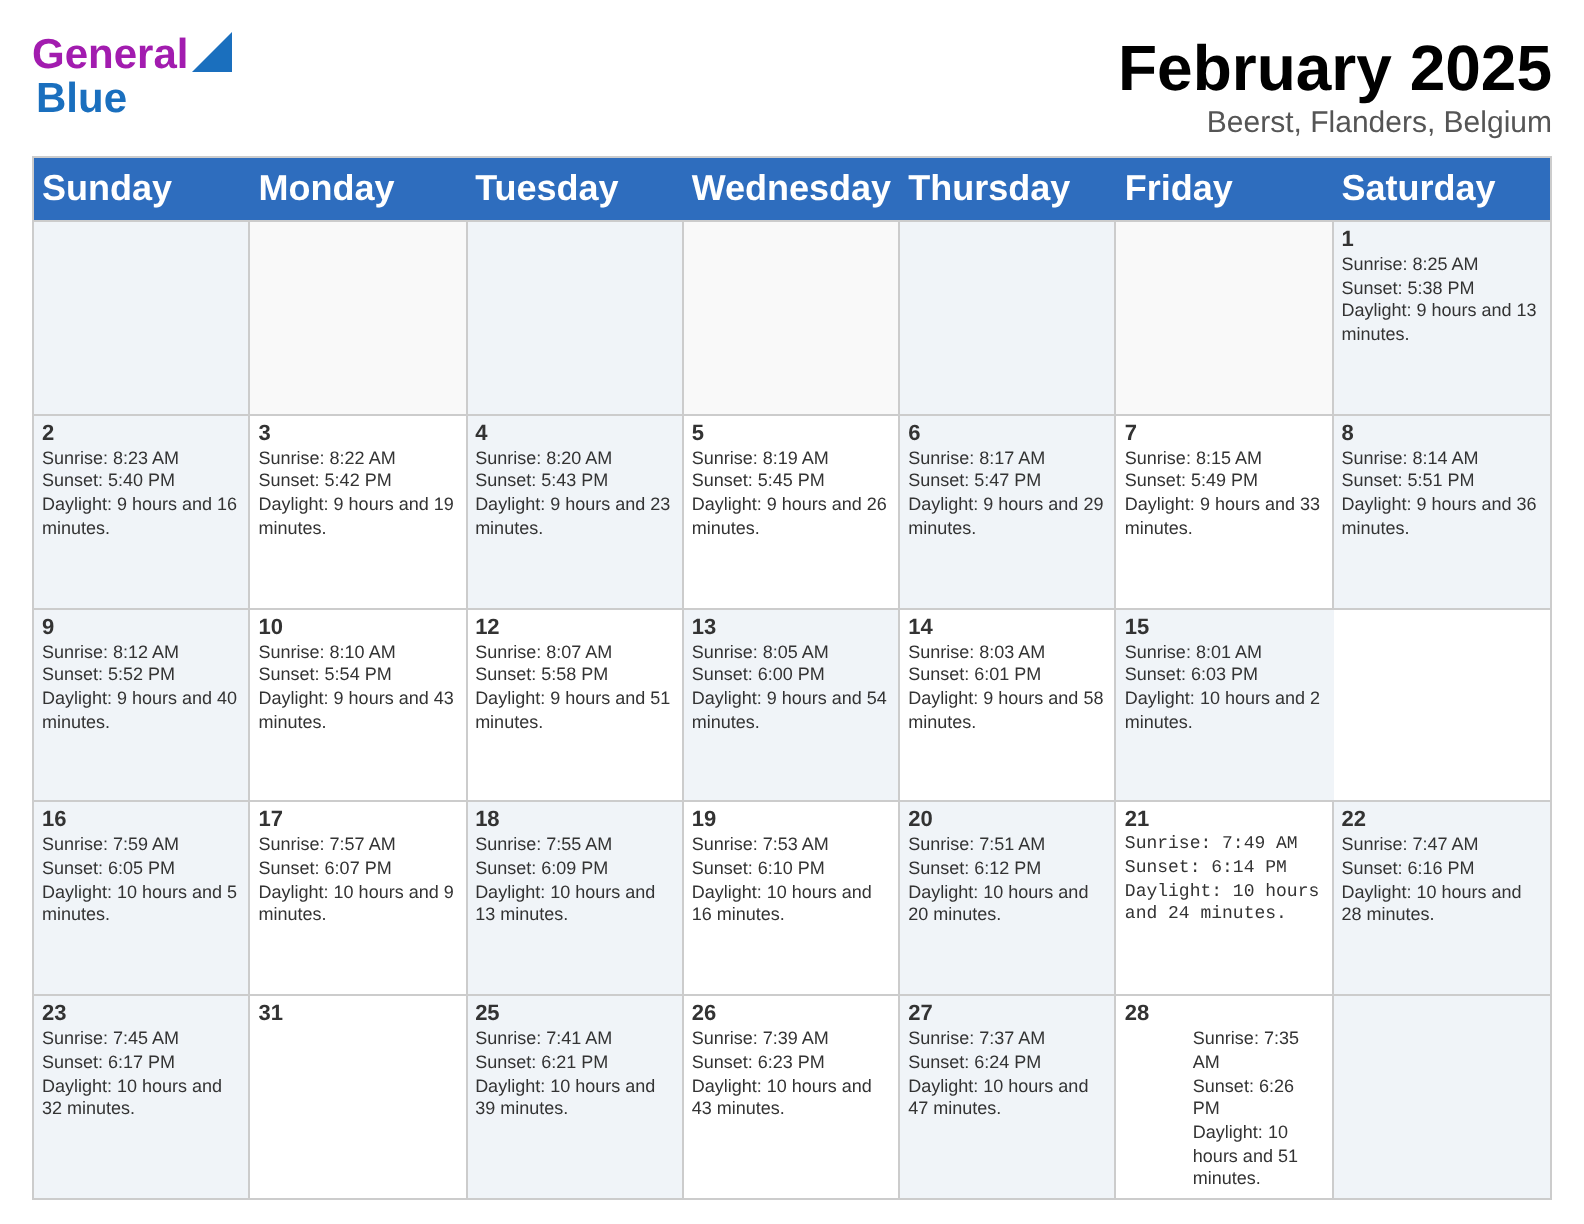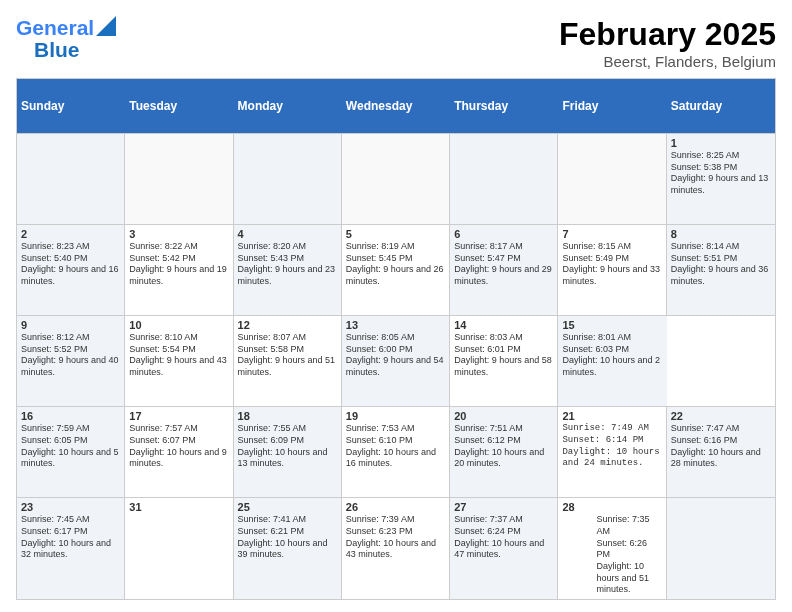--- a/index.html
+++ b/index.html
@@ -47,23 +47,23 @@
       flex-direction: column;
       border: 1px solid #ccc;
     }
     .cal-header {
       display: grid;
       grid-template-columns: repeat(7, 1fr);
       background: #2e6dbe;
     }
     .cal-header-cell {
       color: #fff;
-      font-size: 12px;
+      font-size: 18px;
       font-weight: bold;
-      padding: 20px 4px;
+      padding: 5px 4px;
       text-align: left;
     }
     .cal-body {
       flex: 1;
       display: flex;
       flex-direction: column;
     }
     .cal-row {
       display: grid;
       grid-template-columns: repeat(7, 1fr);
@@ -101,42 +101,42 @@
     }
   </style>
 </head>
 <body>
 
 <div class="page">
   <div class="header">
 
     <div class="logo">
       <div style="display:flex; align-items:center;">
-        <span style="font-size:21px; font-weight:bold; color:#3b82f6;">General</span>
+        <span style="font-size:21px; font-weight:bold; color:#a21caf;">General</span>
         <svg width="20" height="20" viewBox="0 0 20 20" style="margin-left:2px; margin-top:-4px;">
           <polygon points="0,20 20,0 20,20" fill="#1a6fbe"></polygon>
         </svg>
       </div>
       <div style="display:flex; align-items:center; margin-top:-2px;">
-        <span style="font-size:21px; font-weight:bold; color:#1a6fbe; margin-left:18px;">Blue</span>
+        <span style="font-size:21px; font-weight:bold; color:#1a6fbe; margin-left:2px;">Blue</span>
       </div>
     </div>
 
     <div class="title-block">
       <h1>February 2025</h1>
       <h2>Beerst, Flanders, Belgium</h2>
     </div>
   </div>
 
   <div class="calendar">
 
     <div class="cal-header">
       <div class="cal-header-cell">Sunday</div>
+      <div class="cal-header-cell">Monday</div>
       <div class="cal-header-cell">Tuesday</div>
-      <div class="cal-header-cell">Monday</div>
       <div class="cal-header-cell">Wednesday</div>
       <div class="cal-header-cell">Thursday</div>
       <div class="cal-header-cell">Friday</div>
       <div class="cal-header-cell">Saturday</div>
     </div>
 
     <div class="cal-body" id="cal-body">
     <div class="cal-row">
           <div class="cal-cell empty alt-bg"></div>
           <div class="cal-cell empty"></div>

